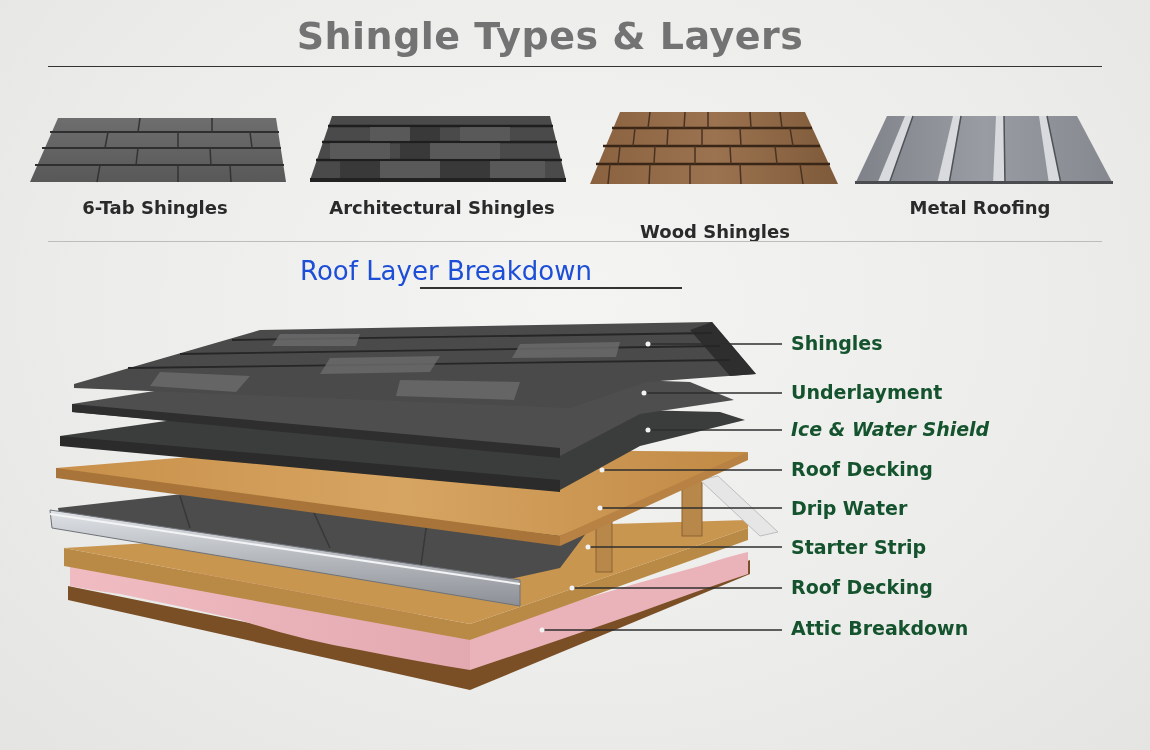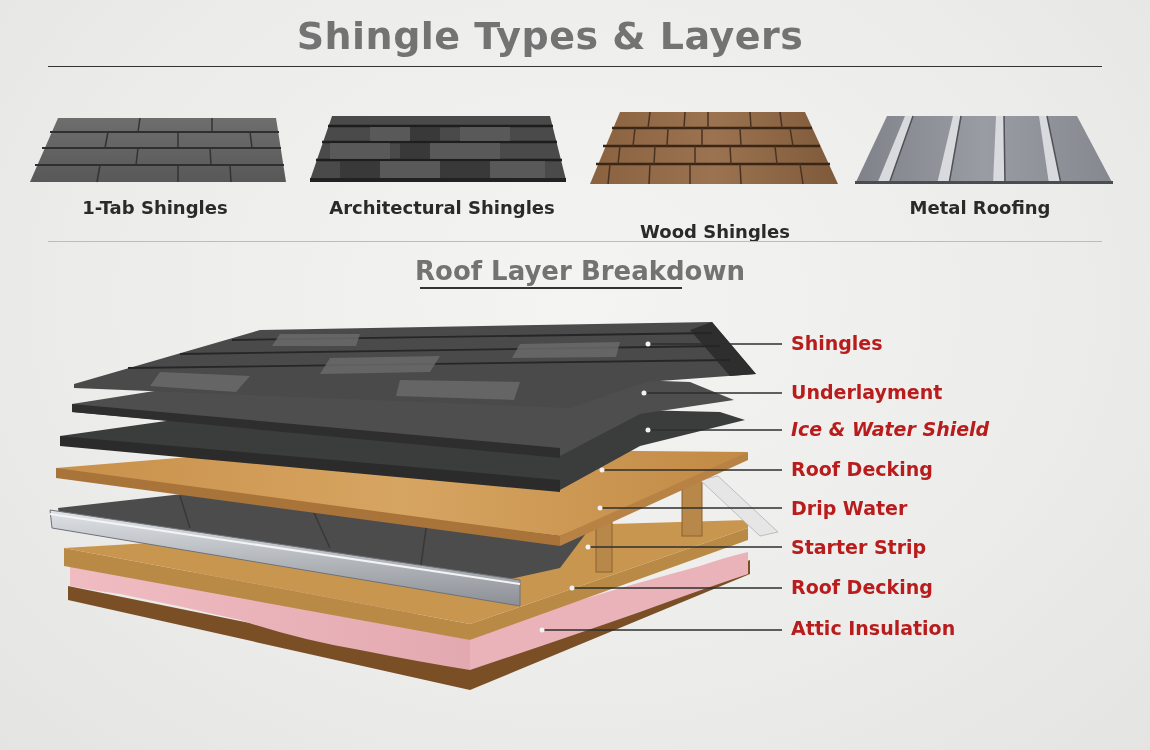--- a/index.html
+++ b/index.html
@@ -15,28 +15,28 @@
   .rule-top { position:absolute; left:48px; top:66px; width:1054px; height:1px; background:#333; }
   .rule-mid { position:absolute; left:48px; top:241px; width:1054px; height:1px; background:#bdbdbd; }
 
   .swatch { position:absolute; top:112px; height:72px; }
   .type-label {
     position:absolute; top:197px; font-size:18px; font-weight:bold; color:#2a2a2a;
     text-align:center; width:270px;
   }
 
   .subtitle {
-    position:absolute; left:300px; width:560px; top:256px; text-align:center;
-    font-size:26px; font-weight:bold; color:#737373;
+    position:absolute; left:300px; width:560px; top:256px; 
+    font-size:26px; font-weight:normal; color:#1d4ed8;
   }
   .subtitle-rule { position:absolute; left:420px; top:287px; width:262px; height:1.5px; background:#333; }
 
   .diagram { position:absolute; left:0; top:0; width:1150px; height:750px; }
   .layer-label {
-    position:absolute; left:791px; font-size:19px; font-weight:bold; color:#b91c1c;
+    position:absolute; left:791px; font-size:19px; font-weight:bold; color:#14532d;
     white-space:nowrap;
   }
 </style>
 </head>
 <body>
 
 <div class="title">Shingle Types &amp; Layers</div>
 <div class="rule-top"></div>
 
 <svg class="swatch" style="left:30px;width:258px;" viewBox="0 0 258 72">
@@ -145,21 +145,21 @@
   </g>
   <g stroke="#4f5257" stroke-width="1.5">
     <line x1="58" y1="4" x2="34" y2="72"></line>
       <line x1="106" y1="4" x2="94" y2="72"></line>
     <line x1="149" y1="4" x2="150" y2="72"></line>
       <line x1="192" y1="4" x2="206" y2="72"></line>
   </g>
   <rect x="0" y="69" width="258" height="3" fill="#4a4c50"></rect>
 </svg>
 
-<div class="type-label" style="left:20px;">1-Tab Shingles</div>
+<div class="type-label" style="left:20px;">6-Tab Shingles</div>
 <div class="type-label" style="left:307px;">Architectural Shingles</div>
 <div class="type-label" style="left:580px;margin-top:24px;">Wood Shingles</div>
 <div class="type-label" style="left:845px;">Metal Roofing</div>
 
 <div class="rule-mid"></div>
 
 <div class="subtitle">Roof Layer Breakdown</div>
 <div class="subtitle-rule"></div>
 
 <svg class="diagram" viewBox="0 0 1150 750">
@@ -268,13 +268,13 @@
   </g>
 </svg>
 
 <div class="layer-label" style="top:332px;">Shingles</div>
 <div class="layer-label" style="top:381px;">Underlayment</div>
 <div class="layer-label" style="top:418px;font-style:italic;">Ice &amp; Water Shield</div>
 <div class="layer-label" style="top:458px;">Roof Decking</div>
 <div class="layer-label" style="top:497px;">Drip Water</div>
 <div class="layer-label" style="top:536px;">Starter Strip</div>
 <div class="layer-label" style="top:576px;">Roof Decking</div>
-<div class="layer-label" style="top:617px;">Attic Insulation</div>
+<div class="layer-label" style="top:617px;">Attic Breakdown</div>
 
 </body></html>

